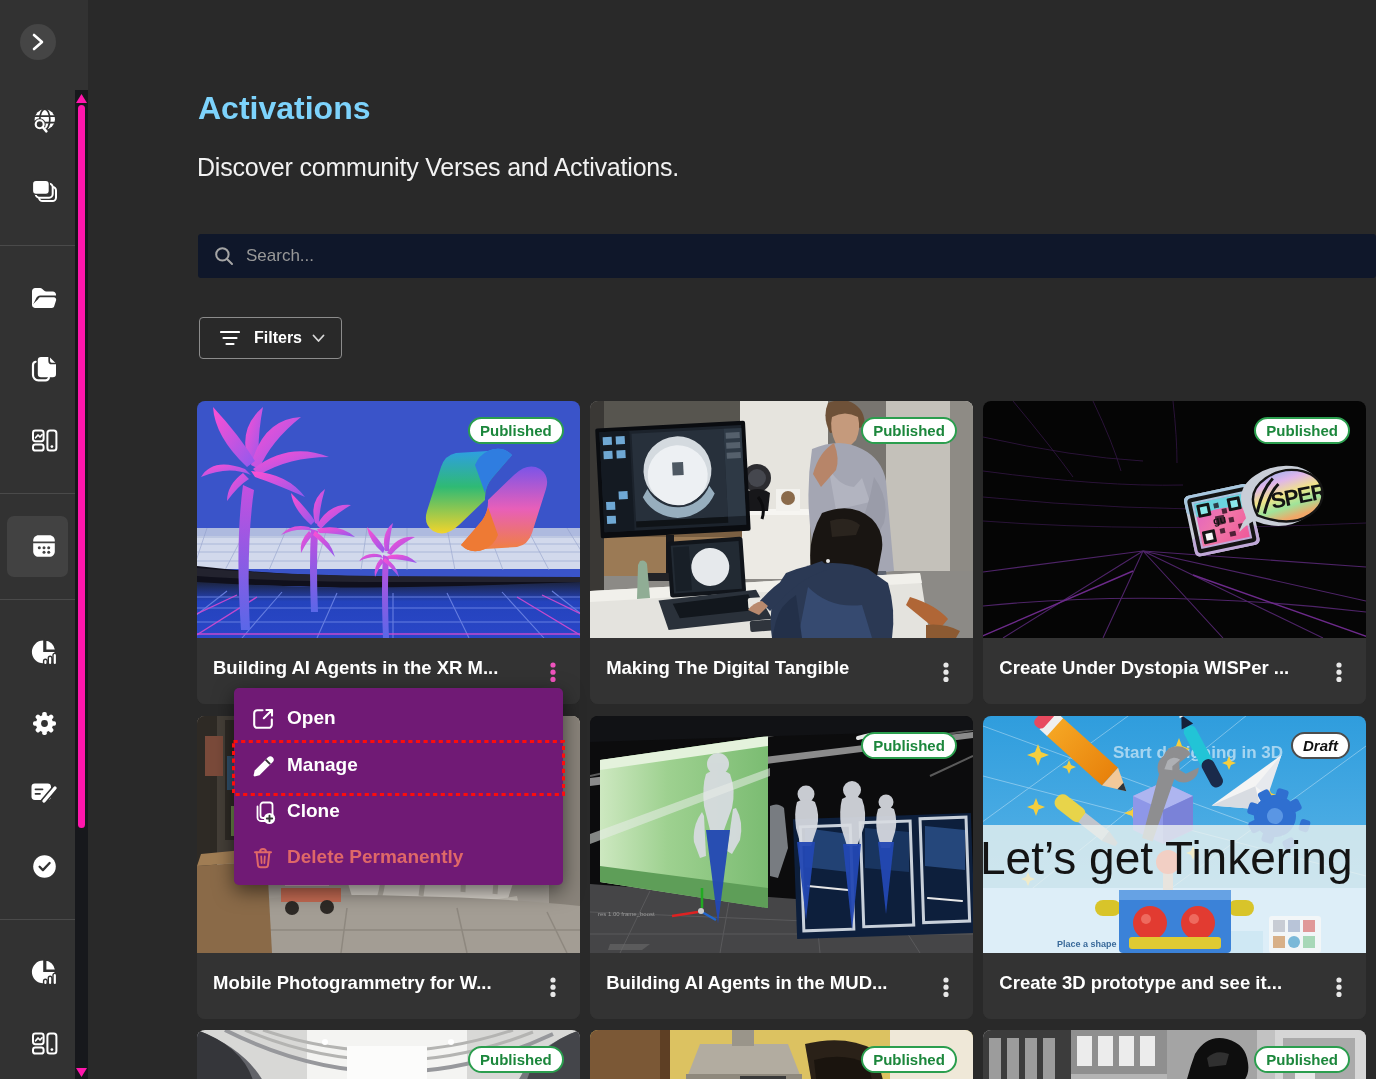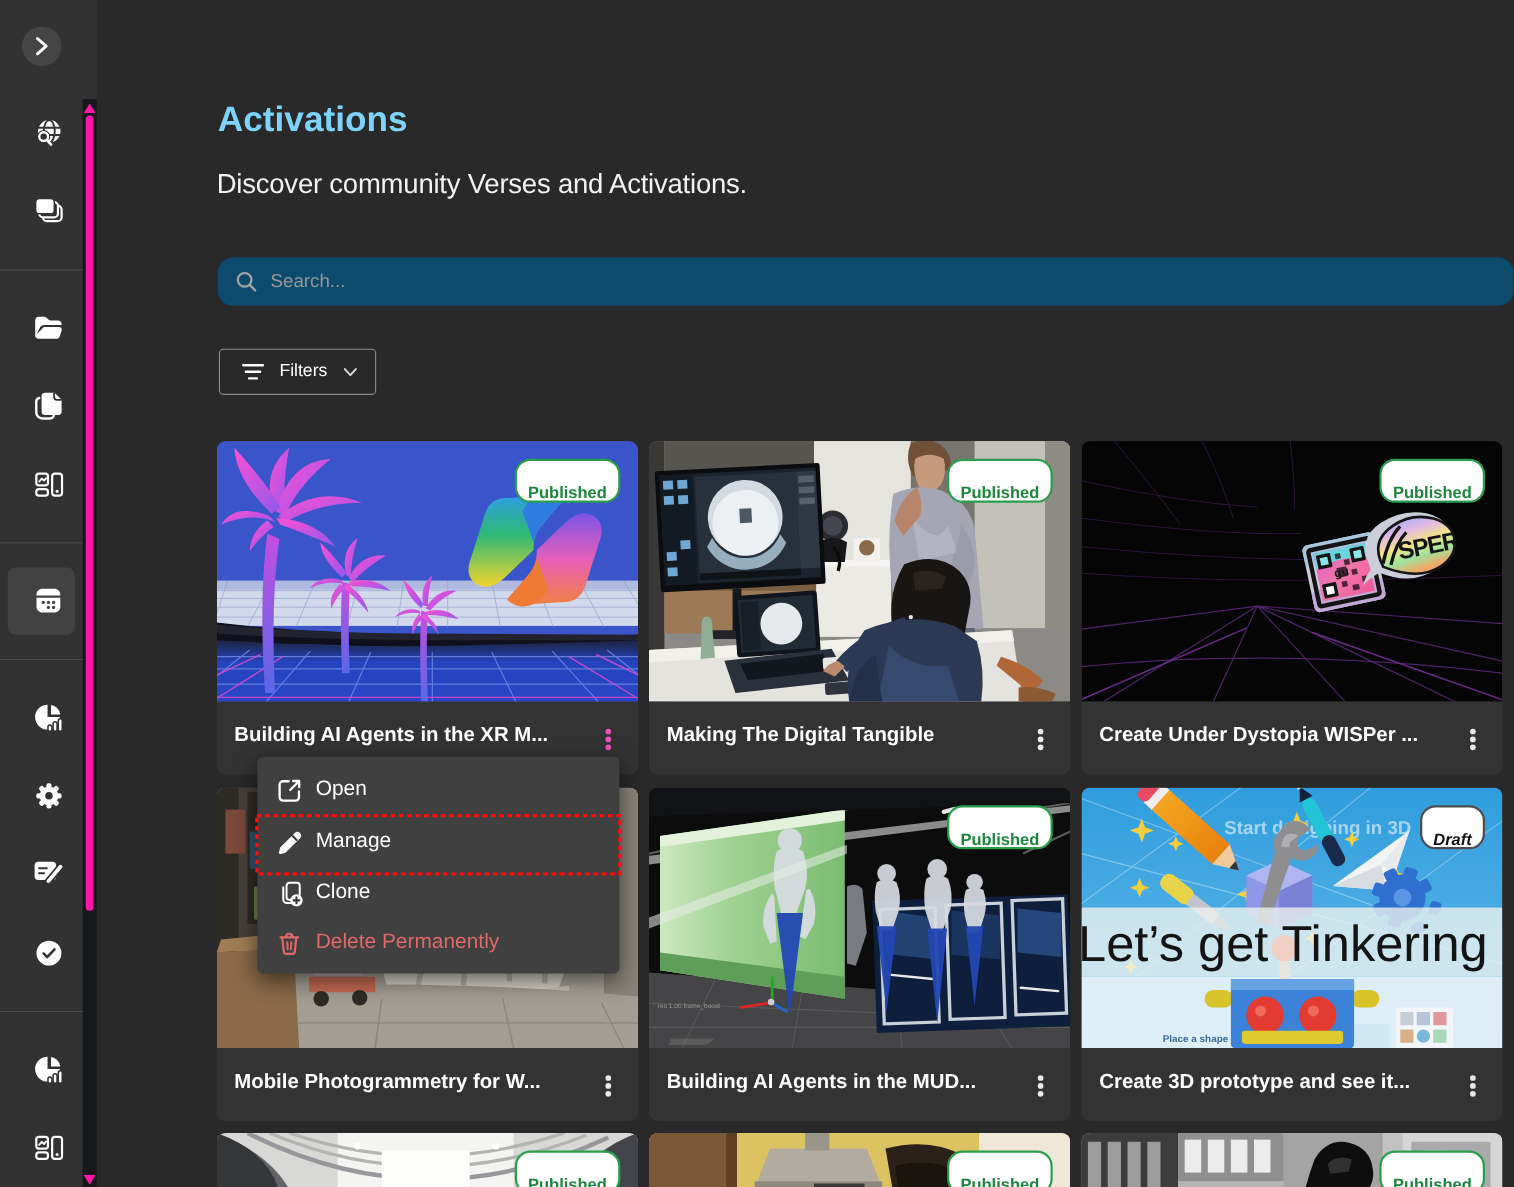--- a/index.html
+++ b/index.html
@@ -13,41 +13,41 @@
   #track { position:absolute; left:75px; top:90px; width:13px; height:989px; background:#17181c; }
   #thumb { position:absolute; left:78px; top:105px; width:7px; height:723px; background:#ff16ac; border-radius:4px; }
   .sdiv { position:absolute; left:0; width:75px; height:1px; background:#4a4a4a; }
   #chev { position:absolute; left:20px; top:24px; width:36px; height:36px; border-radius:50%; background:#454545; }
   .icon { position:absolute; }
   #activeBtn { position:absolute; left:7px; top:516px; width:61px; height:61px; background:#424242; border-radius:7px; }
 
   
   #h1 { position:absolute; left:198px; top:90px; color:#7dd3fc; font-size:32px; font-weight:700; letter-spacing:0; }
   #sub { position:absolute; left:197px; top:153px; color:#f2f2f2; font-size:25px; letter-spacing:-0.2px; }
-  #search { position:absolute; left:198px; top:234px; width:1178px; height:44px; background:#0c4a6e; border-radius:14px; }
+  #search { position:absolute; left:198px; top:234px; width:1178px; height:44px; background:#0f172a; border-radius:3px; }
   #search .ph { position:absolute; left:48px; top:12px; color:#989898; font-size:17px; }
   #filters { position:absolute; left:199px; top:317px; width:143px; height:42px; border:1px solid #8c8c8c; border-radius:4px; background:transparent; }
-  #filters .lbl { position:absolute; left:54px; top:11px; color:#fff; font-size:16px; font-weight:400; }
+  #filters .lbl { position:absolute; left:54px; top:11px; color:#fff; font-size:16px; font-weight:700; }
 
   
   #grid { position:absolute; left:197px; top:401px; width:1169px; display:grid;
           grid-template-columns:repeat(3, 1fr); gap:11.5px 10.5px; }
   .card { position:relative; width:100%; height:303px; border-radius:8px; overflow:hidden; background:#333; }
   .cimg { position:absolute; left:0; top:0; width:100%; height:237px; overflow:hidden; }
   .cbar { position:absolute; left:0; top:237px; width:100%; height:66px; background:#333333; }
   .ctitle { position:absolute; left:16px; top:19px; color:#fff; font-size:18.5px; font-weight:700; white-space:nowrap;text-align:center; }
   .dots { position:absolute; right:20px; top:23px; width:14px; height:26px; }
-  .badge { position:absolute; top:16px; right:16px; height:27px; line-height:23px; padding:18px 10px;
+  .badge { position:absolute; top:16px; right:16px; height:27px; line-height:23px; padding:0 10px;
            background:#fff; border:2px solid #2b9e4e; border-radius:14px;
            color:#1c873c; font-size:15px; font-weight:700; }
   .badge.draft { border-color:#4c4c4c; color:#111;font-style:italic; }
 
   
-  #menu { position:absolute; left:234px; top:688px; width:329px; height:197px; background:#404040;
-          border-radius:5px; box-shadow:0 6px 20px rgba(0,0,0,.55); z-index:40; }
+  #menu { position:absolute; left:234px; top:688px; width:329px; height:197px; background:#701a75;
+          border-radius:5px; box-shadow:0 6px 20px rgba(0,0,0,.55); z-index:40;font-weight:bold; }
   .mitem { position:absolute; left:0; width:100%; height:46px; }
   .mlabel { position:absolute; left:53px; top:11px; font-size:19px; color:#fff; }
   .micon { position:absolute; left:17px; top:11px; }
 </style>
 </head>
 <body>
 <div id="stage">
 
   <div id="sidebar"></div>
   <div id="track"></div>

